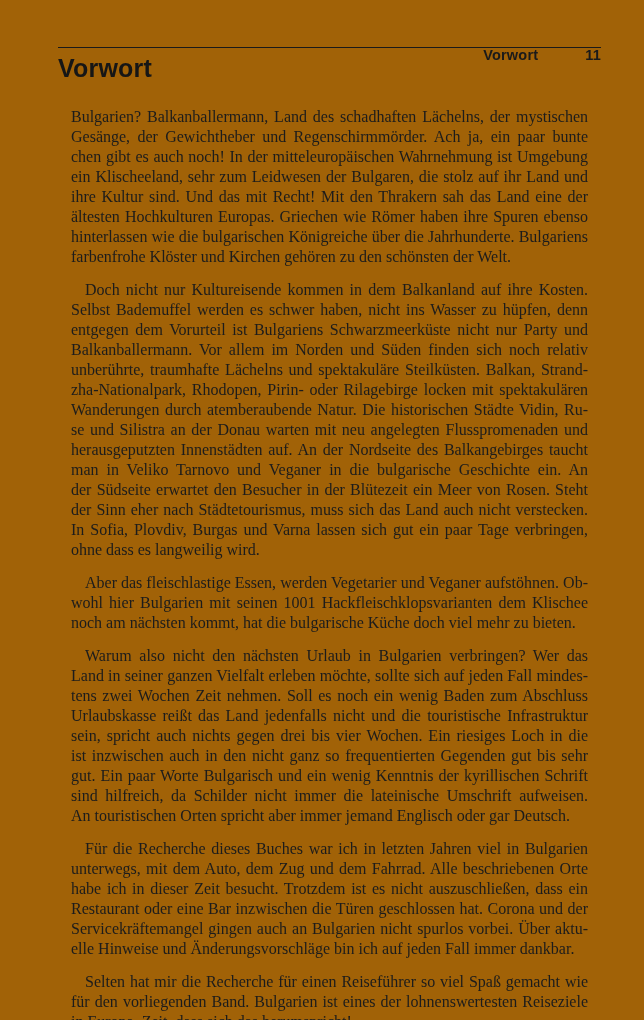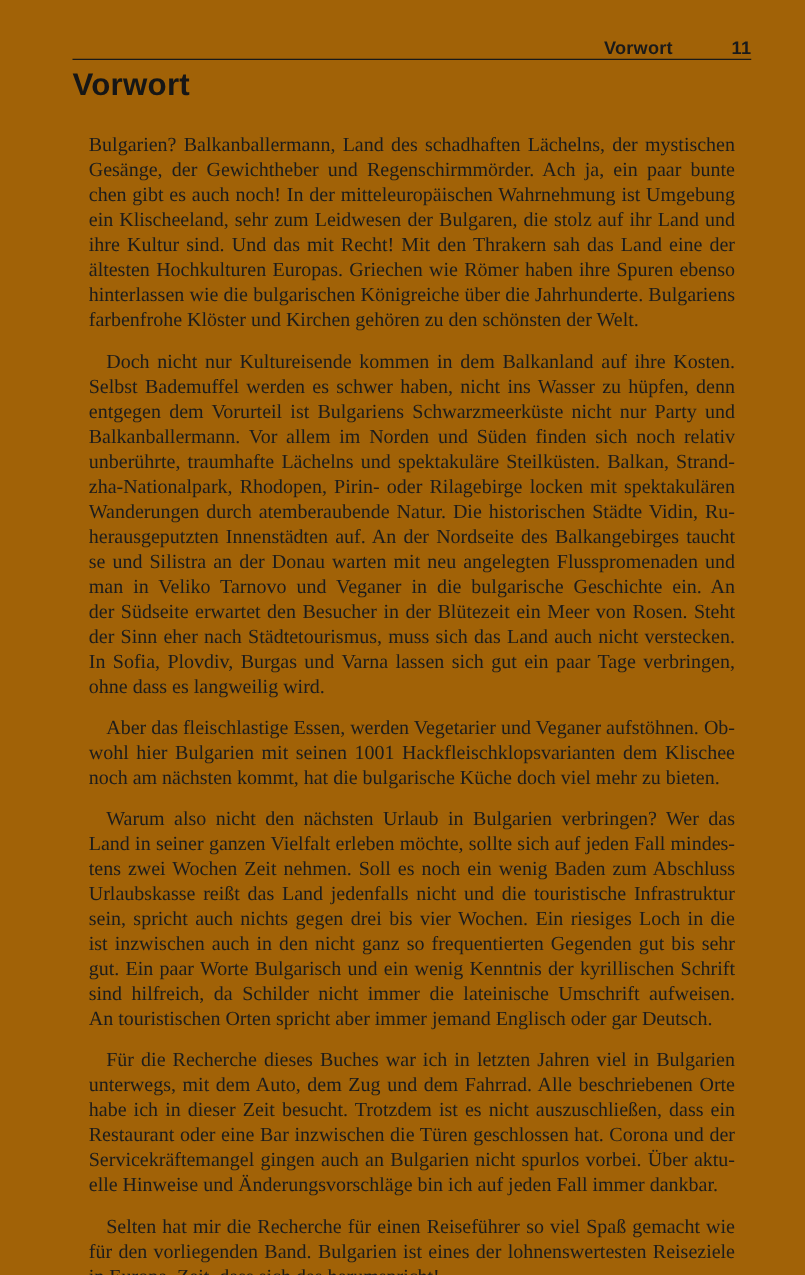--- a/index.html
+++ b/index.html
@@ -20,21 +20,21 @@
     width: 543px;
     display: flex;
     justify-content: flex-end;
     align-items: baseline;
     font-family: "Liberation Sans", sans-serif;
     font-weight: bold;
     font-size: 14.5px;
     letter-spacing: 0.2px;
     color: #1a1a1a;
   }
-  .running-head .pagenum { margin-left: 47px; }
+  .running-head .pagenum { margin-left: 47px; margin-top: 16px; }
   .head-rule {
     position: absolute;
     top: 47px;
     left: 58px;
     width: 543px;
     border-top: 1.6px solid #1a1a1a;
   }
   .page-title {
     position: absolute;
     top: 55px;
@@ -94,22 +94,22 @@
         <span class="line para-end">farbenfrohe Klöster und Kirchen gehören zu den schönsten der Welt.</span>
       </p>
       <p class="para">
         <span class="line indented">Doch nicht nur Kultureisende kommen in dem Balkanland auf ihre Kosten.</span>
         <span class="line">Selbst Bademuffel werden es schwer haben, nicht ins Wasser zu hüpfen, denn</span>
         <span class="line">entgegen dem Vorurteil ist Bulgariens Schwarzmeerküste nicht nur Party und</span>
         <span class="line">Balkanballermann. Vor allem im Norden und Süden finden sich noch relativ</span>
         <span class="line">unberührte, traumhafte Lächelns und spektakuläre Steilküsten. Balkan, Strand-</span>
         <span class="line">zha-Nationalpark, Rhodopen, Pirin- oder Rilagebirge locken mit spektakulären</span>
         <span class="line">Wanderungen durch atemberaubende Natur. Die historischen Städte Vidin, Ru-</span>
+        <span class="line">se und Silistra an der Donau warten mit neu angelegten Flusspromenaden und</span>
         <span class="line">herausgeputzten Innenstädten auf. An der Nordseite des Balkangebirges taucht</span>
-        <span class="line">se und Silistra an der Donau warten mit neu angelegten Flusspromenaden und</span>
         <span class="line">man in Veliko Tarnovo und Veganer in die bulgarische Geschichte ein. An</span>
         <span class="line">der Südseite erwartet den Besucher in der Blütezeit ein Meer von Rosen. Steht</span>
         <span class="line">der Sinn eher nach Städtetourismus, muss sich das Land auch nicht verstecken.</span>
         <span class="line">In Sofia, Plovdiv, Burgas und Varna lassen sich gut ein paar Tage verbringen,</span>
         <span class="line para-end">ohne dass es langweilig wird.</span>
       </p>
       <p class="para">
         <span class="line indented">Aber das fleischlastige Essen, werden Vegetarier und Veganer aufstöhnen. Ob-</span>
         <span class="line">wohl hier Bulgarien mit seinen 1001 Hackfleischklopsvarianten dem Klischee</span>
         <span class="line para-end">noch am nächsten kommt, hat die bulgarische Küche doch viel mehr zu bieten.</span>

